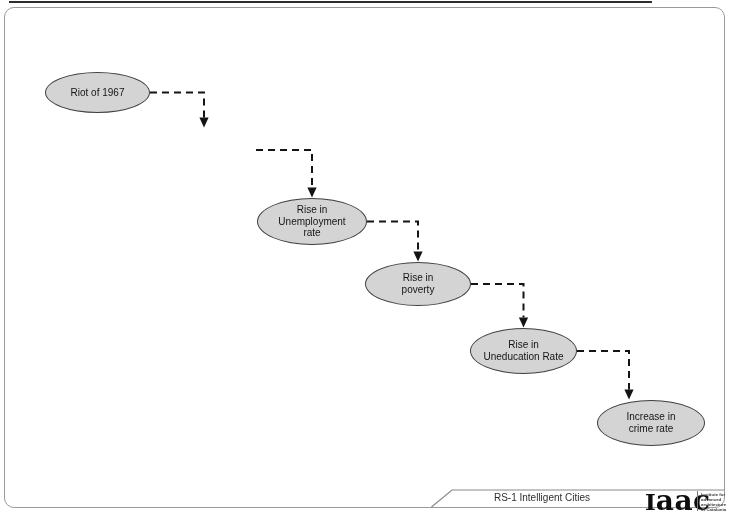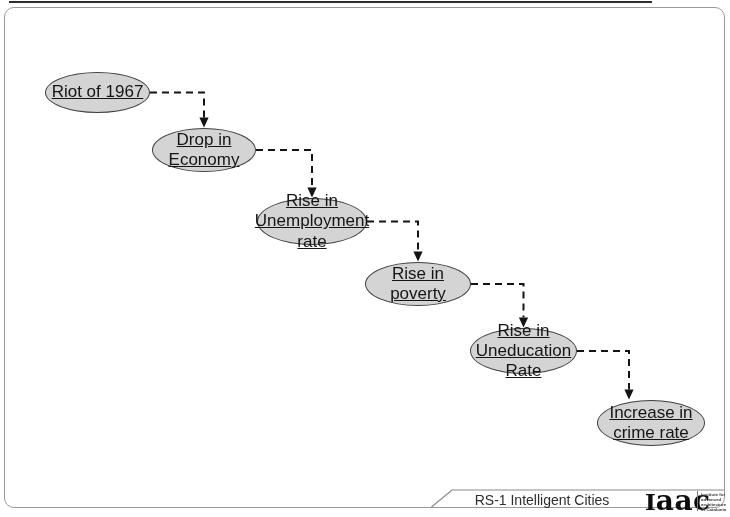--- a/index.html
+++ b/index.html
@@ -31,41 +31,41 @@
     font-size:12px;color:#1f1f1f;letter-spacing:0.1px;
   }
 
   .node{
     position:absolute;
     background:var(--node-fill);
     border:1.6px solid var(--node-stroke);
     border-radius:50%;
     display:flex;align-items:center;justify-content:center;
     text-align:center;
-    font-size:17px;line-height:1.18;color:#151515;text-decoration:underline;
+    font-size:10px;line-height:1.18;color:#151515;
   }
   .node .label{white-space:pre-line;}
   .n1{left:45px;top:72px;width:105px;height:41px;}
   .n2{left:152px;top:128px;width:104px;height:44px;}
   .n3{left:257px;top:198px;width:110px;height:47px;}
   .n4{left:365px;top:262px;width:106px;height:44px;}
   .n5{left:470px;top:328px;width:107px;height:46px;}
   .n6{left:597px;top:400px;width:108px;height:46px;}
 
   svg.overlay{
     position:absolute;left:0;top:0;width:730px;height:517px;
     pointer-events:none;
   }
   .conn{fill:none;stroke:var(--connector-color);stroke-width:2;stroke-dasharray:7 5;}
   .arrow{fill:var(--connector-color);stroke:none;}
   .footer-line{fill:none;stroke:#8a8a8a;stroke-width:1.2;}
 
   .footer-label{
     position:absolute;left:452px;top:492px;width:180px;
-    text-align:center;font-size:14px;color:#2e2e2e;
+    text-align:center;font-size:10px;color:#2e2e2e;
   }
   .logo{
     position:absolute;left:645px;top:490px;
     display:flex;align-items:flex-start;
     font-family:"DejaVu Serif", serif;font-weight:bold;color:#0d0d0d;
   }
   .logo-i{font-size:23px;line-height:1;}
   .logo-rest{font-size:28px;line-height:1;margin-top:-3px;letter-spacing:0.5px;}
   .logo-divider{
     position:absolute;left:697px;top:491px;height:20px;width:0;
@@ -81,24 +81,20 @@
 <body>
 
 <div class="stage">
 
   <div class="top-rule"></div>
   <div class="frame"></div>
 
 
   <div class="node n1">
     <span class="label">Riot of 1967</span>
-  </div>
-  <div class="node n2">
-    <span class="label">Drop in
-Economy</span>
   </div>
   <div class="node n3">
     <span class="label">Rise in
 Unemployment
 rate</span>
   </div>
   <div class="node n4">
     <span class="label">Rise in
 poverty</span>
   </div>

